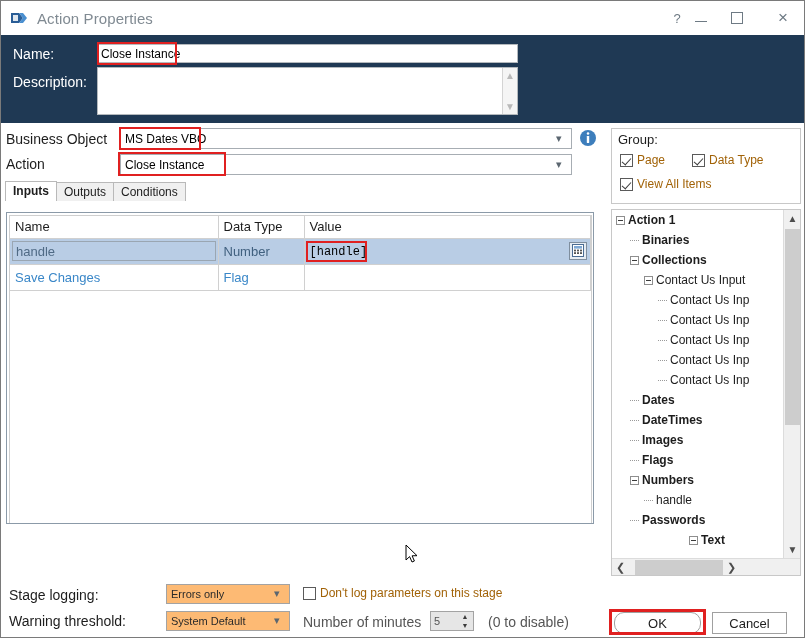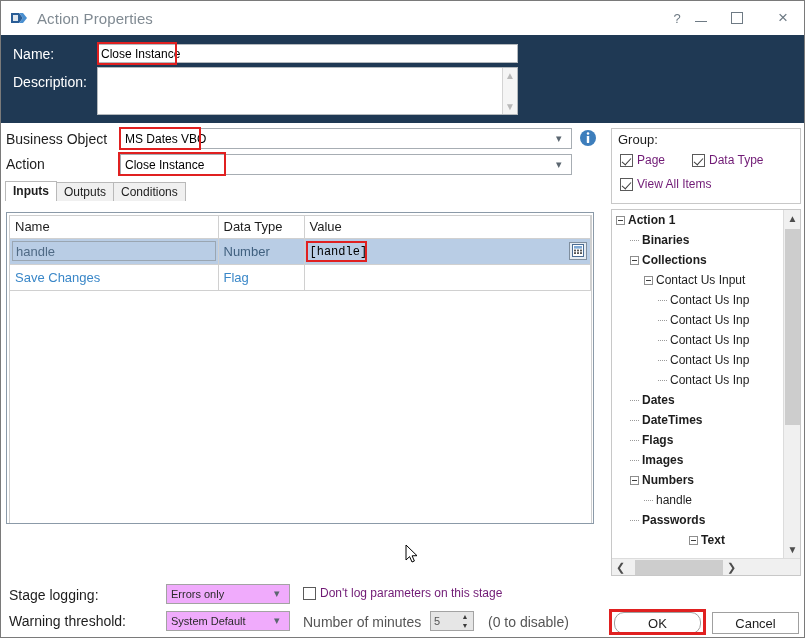--- a/index.html
+++ b/index.html
@@ -226,21 +226,21 @@
   .cb {
     width: 13px; height: 13px; border: 1px solid #5a5a5a; background: #fff;
     position: relative; flex: 0 0 auto;
   }
   .cb.checked::after {
     content: ""; position: absolute; left: 3px; top: 1px;
     width: 4px; height: 8px;
     border: solid #3b3b3b; border-width: 0 1.6px 1.6px 0;
     transform: rotate(42deg);
   }
-  .cblabel { font-size: 12px; color: #701a75; margin-left: 4px; }
+  .cblabel { font-size: 12px; color: #a16207; margin-left: 4px; }
 
   .tree-box {
     position: absolute; left: 610px; top: 208px;
     width: 190px; height: 367px;
     background: #ffffff; border: 1px solid #c8c8c8;
     overflow: hidden;
   }
   .tree-scrollarea {
     position: absolute; left: 0; top: 0; width: 172px; height: 348px;
     overflow: hidden;
@@ -290,21 +290,21 @@
   .ths-thumb { height: 15px; width: 88px; background: #cdcdcd; margin-left: 6px; }
 
   
   .bottom {
     position: absolute; left: 0; top: 578px; width: 805px; height: 60px;
     background: #ffffff;
   }
   .b-lbl { position: absolute; font-size: 14px; color: #1d1d1d; }
   .b-select {
     position: absolute; height: 20px;
-    background: #f0abfc; border: 1px solid #a3a3a3;
+    background: #fdba74; border: 1px solid #a3a3a3;
     font-size: 11px; color: #2a2a2a; padding: 1px 4px; line-height: 17px;
   }
   .b-select .sel-arrow { top: 3px; }
   .b-cb { position: absolute; }
   .spin {
     position: absolute; width: 44px; height: 20px;
     background: #e6e6e6; border: 1px solid #a3a3a3;
     font-size: 11px; color: #555; padding: 1px 3px; line-height: 17px;
   }
   .spin-btns {
@@ -501,25 +501,25 @@
         <div class="tnode" style="padding-left: 18px;">
           <span class="dash"></span>
           <span class="lbl-b">Dates</span>
         </div>
         <div class="tnode" style="padding-left: 18px;">
           <span class="dash"></span>
           <span class="lbl-b">DateTimes</span>
         </div>
         <div class="tnode" style="padding-left: 18px;">
           <span class="dash"></span>
+          <span class="lbl-b">Images</span>
+        </div>
+        <div class="tnode" style="padding-left: 18px;">
+          <span class="dash"></span>
           <span class="lbl-b">Flags</span>
-        </div>
-        <div class="tnode" style="padding-left: 18px;">
-          <span class="dash"></span>
-          <span class="lbl-b">Images</span>
         </div>
         <div class="tnode" style="padding-left: 18px;">
           <span class="exp"></span>
           <span class="lbl-b">Numbers</span>
         </div>
         <div class="tnode" style="padding-left: 32px;">
           <span class="dash"></span>
           <span class="lbl-n">handle</span>
         </div>
         <div class="tnode" style="padding-left: 18px;">
@@ -565,21 +565,21 @@
     <span>5</span>
     <span class="spin-btns">
       <span>▲</span>
       <span>▼</span>
     </span>
   </div>
   <div class="b-lbl" style="left:487px; top:613px; color:#555;">(0 to disable)</div>
 
   <div class="btn" style="left:613px; top:611px; width:87px;border-radius:10px;">OK</div>
   <div class="ok-hl"></div>
-  <div class="btn" style="left:711px; top:611px; width:87px;">Cancel</div>
+  <div class="btn" style="left:711px; top:611px; width:75px;">Cancel</div>
 
   <div class="cursor">
     <svg width="14" height="20" viewBox="0 0 14 20">
       <path d="M1 1 L1 16 L4.6 12.6 L7 18 L9.4 17 L7.1 11.8 L12 11.7 Z" fill="#ffffff" stroke="#000000" stroke-width="1"></path>
     </svg>
   </div>
 
 </div>
 
 </body></html>

